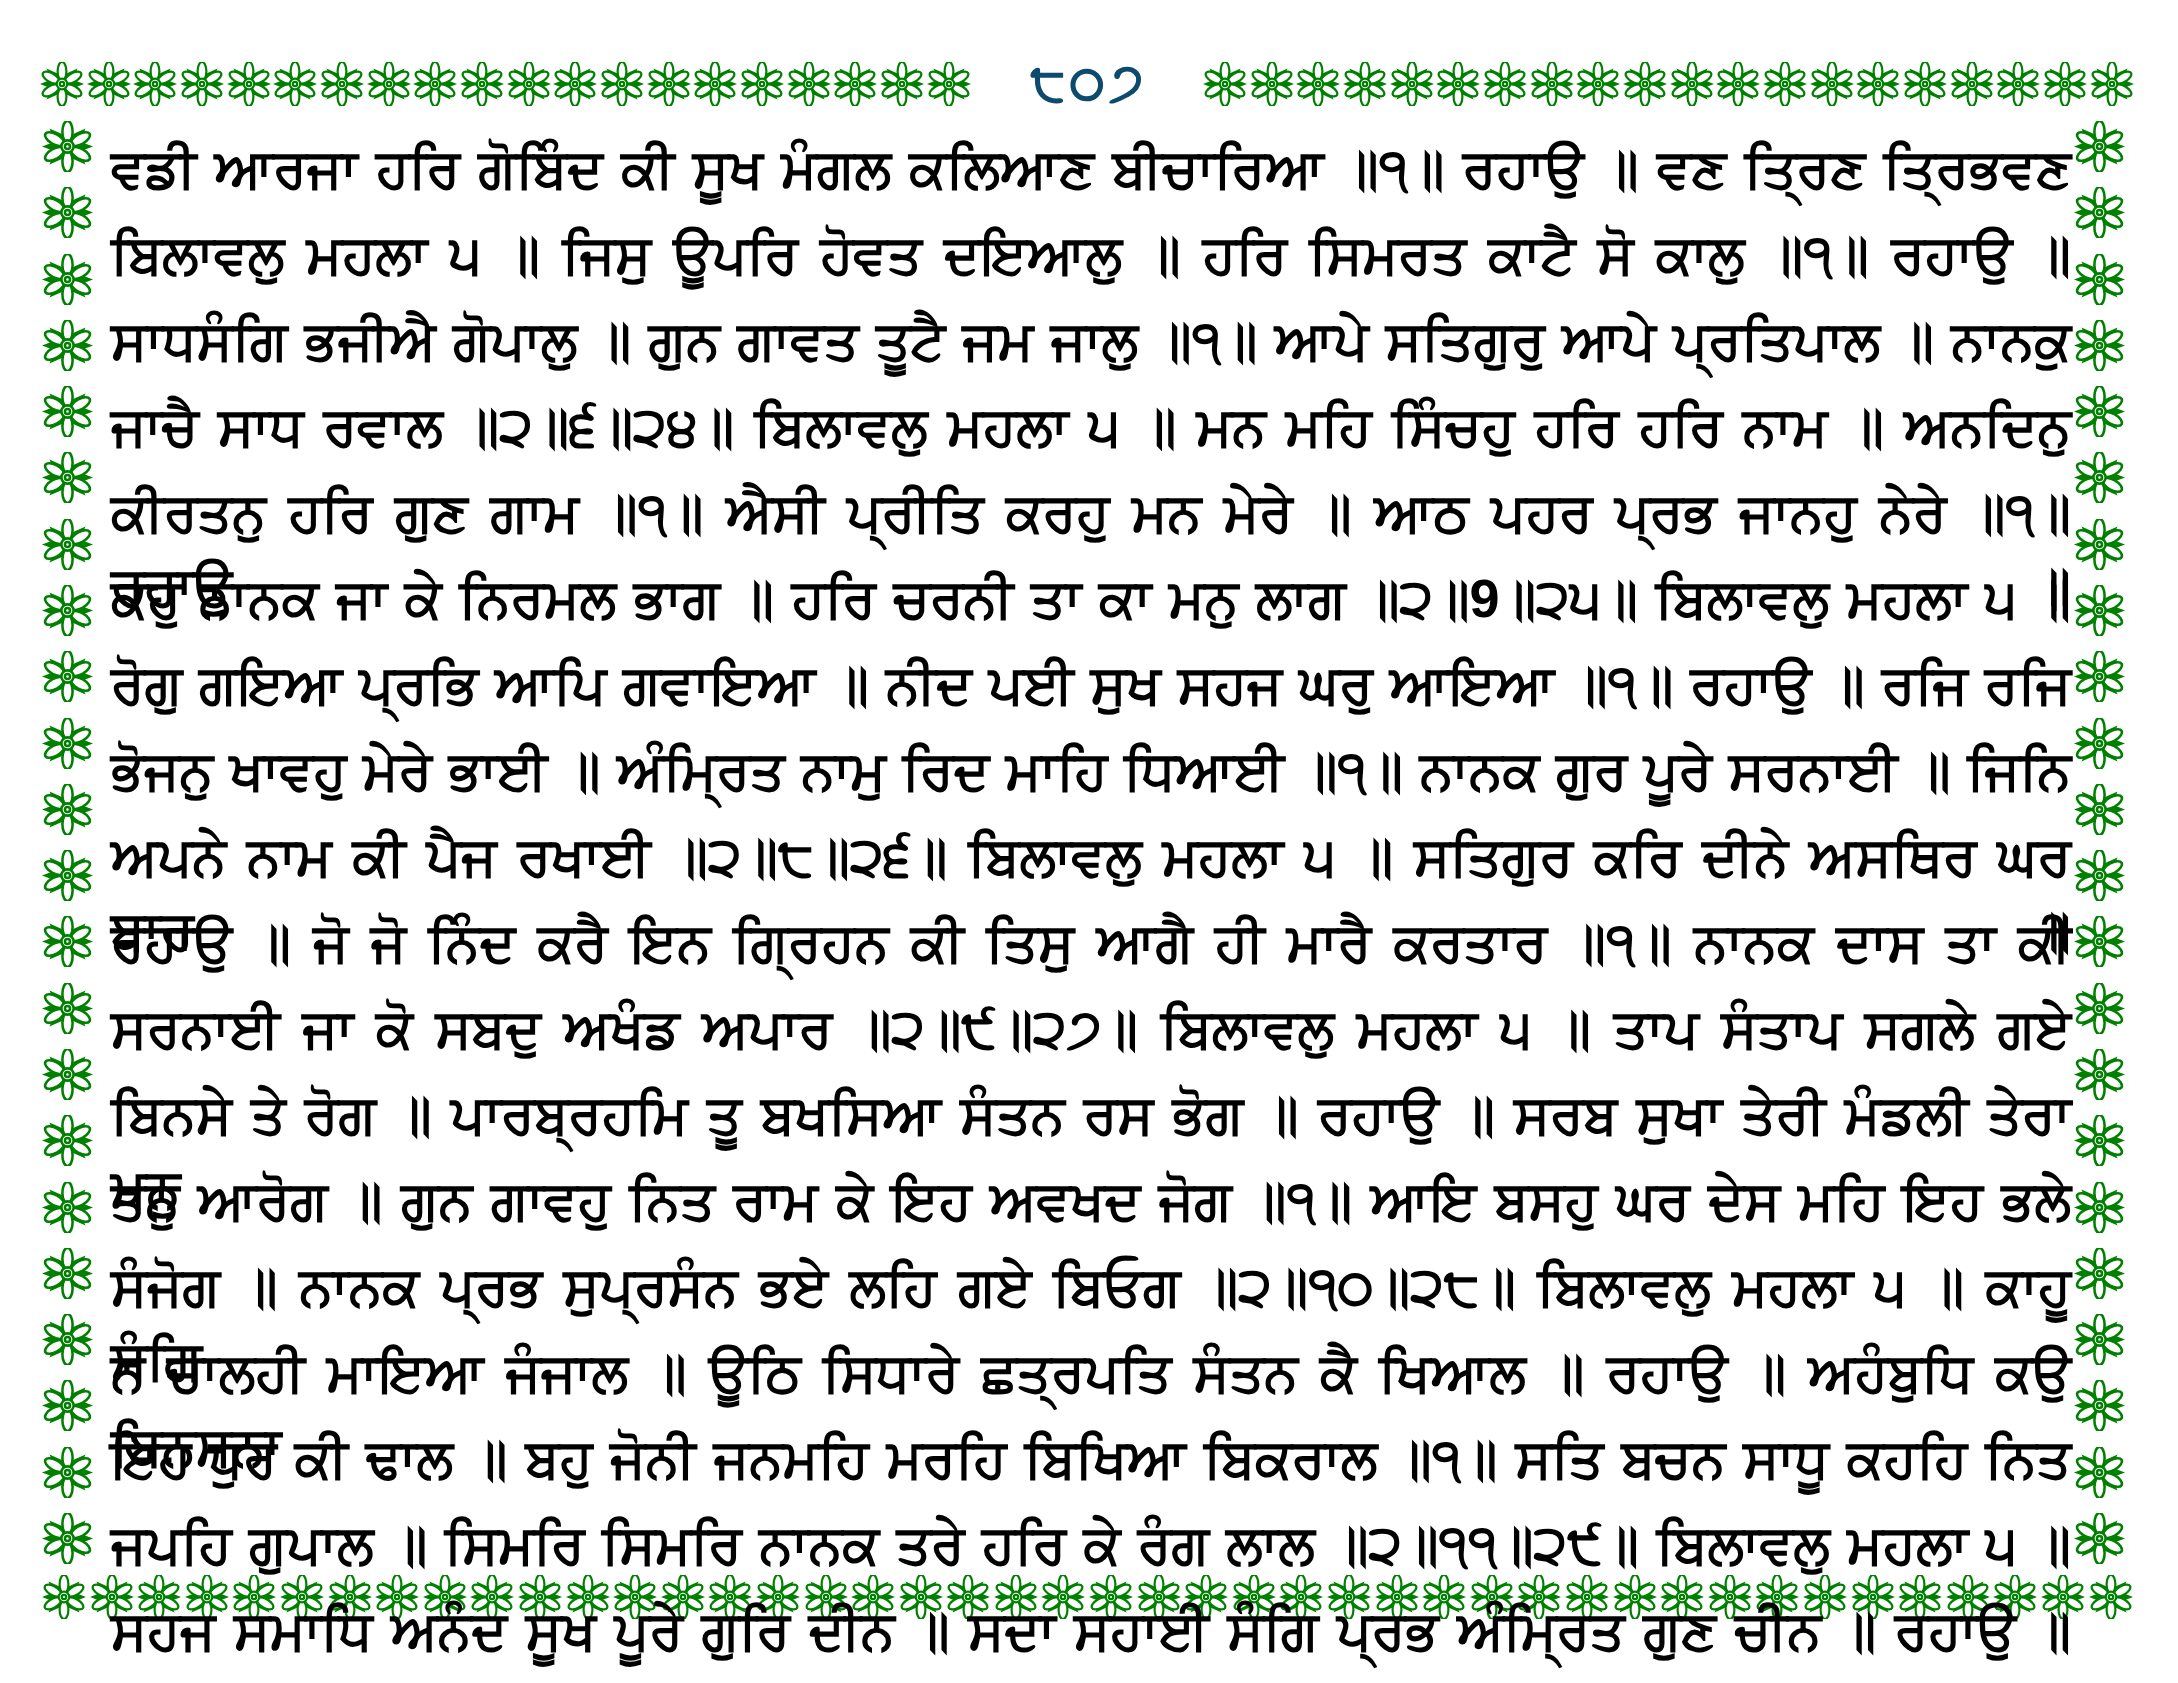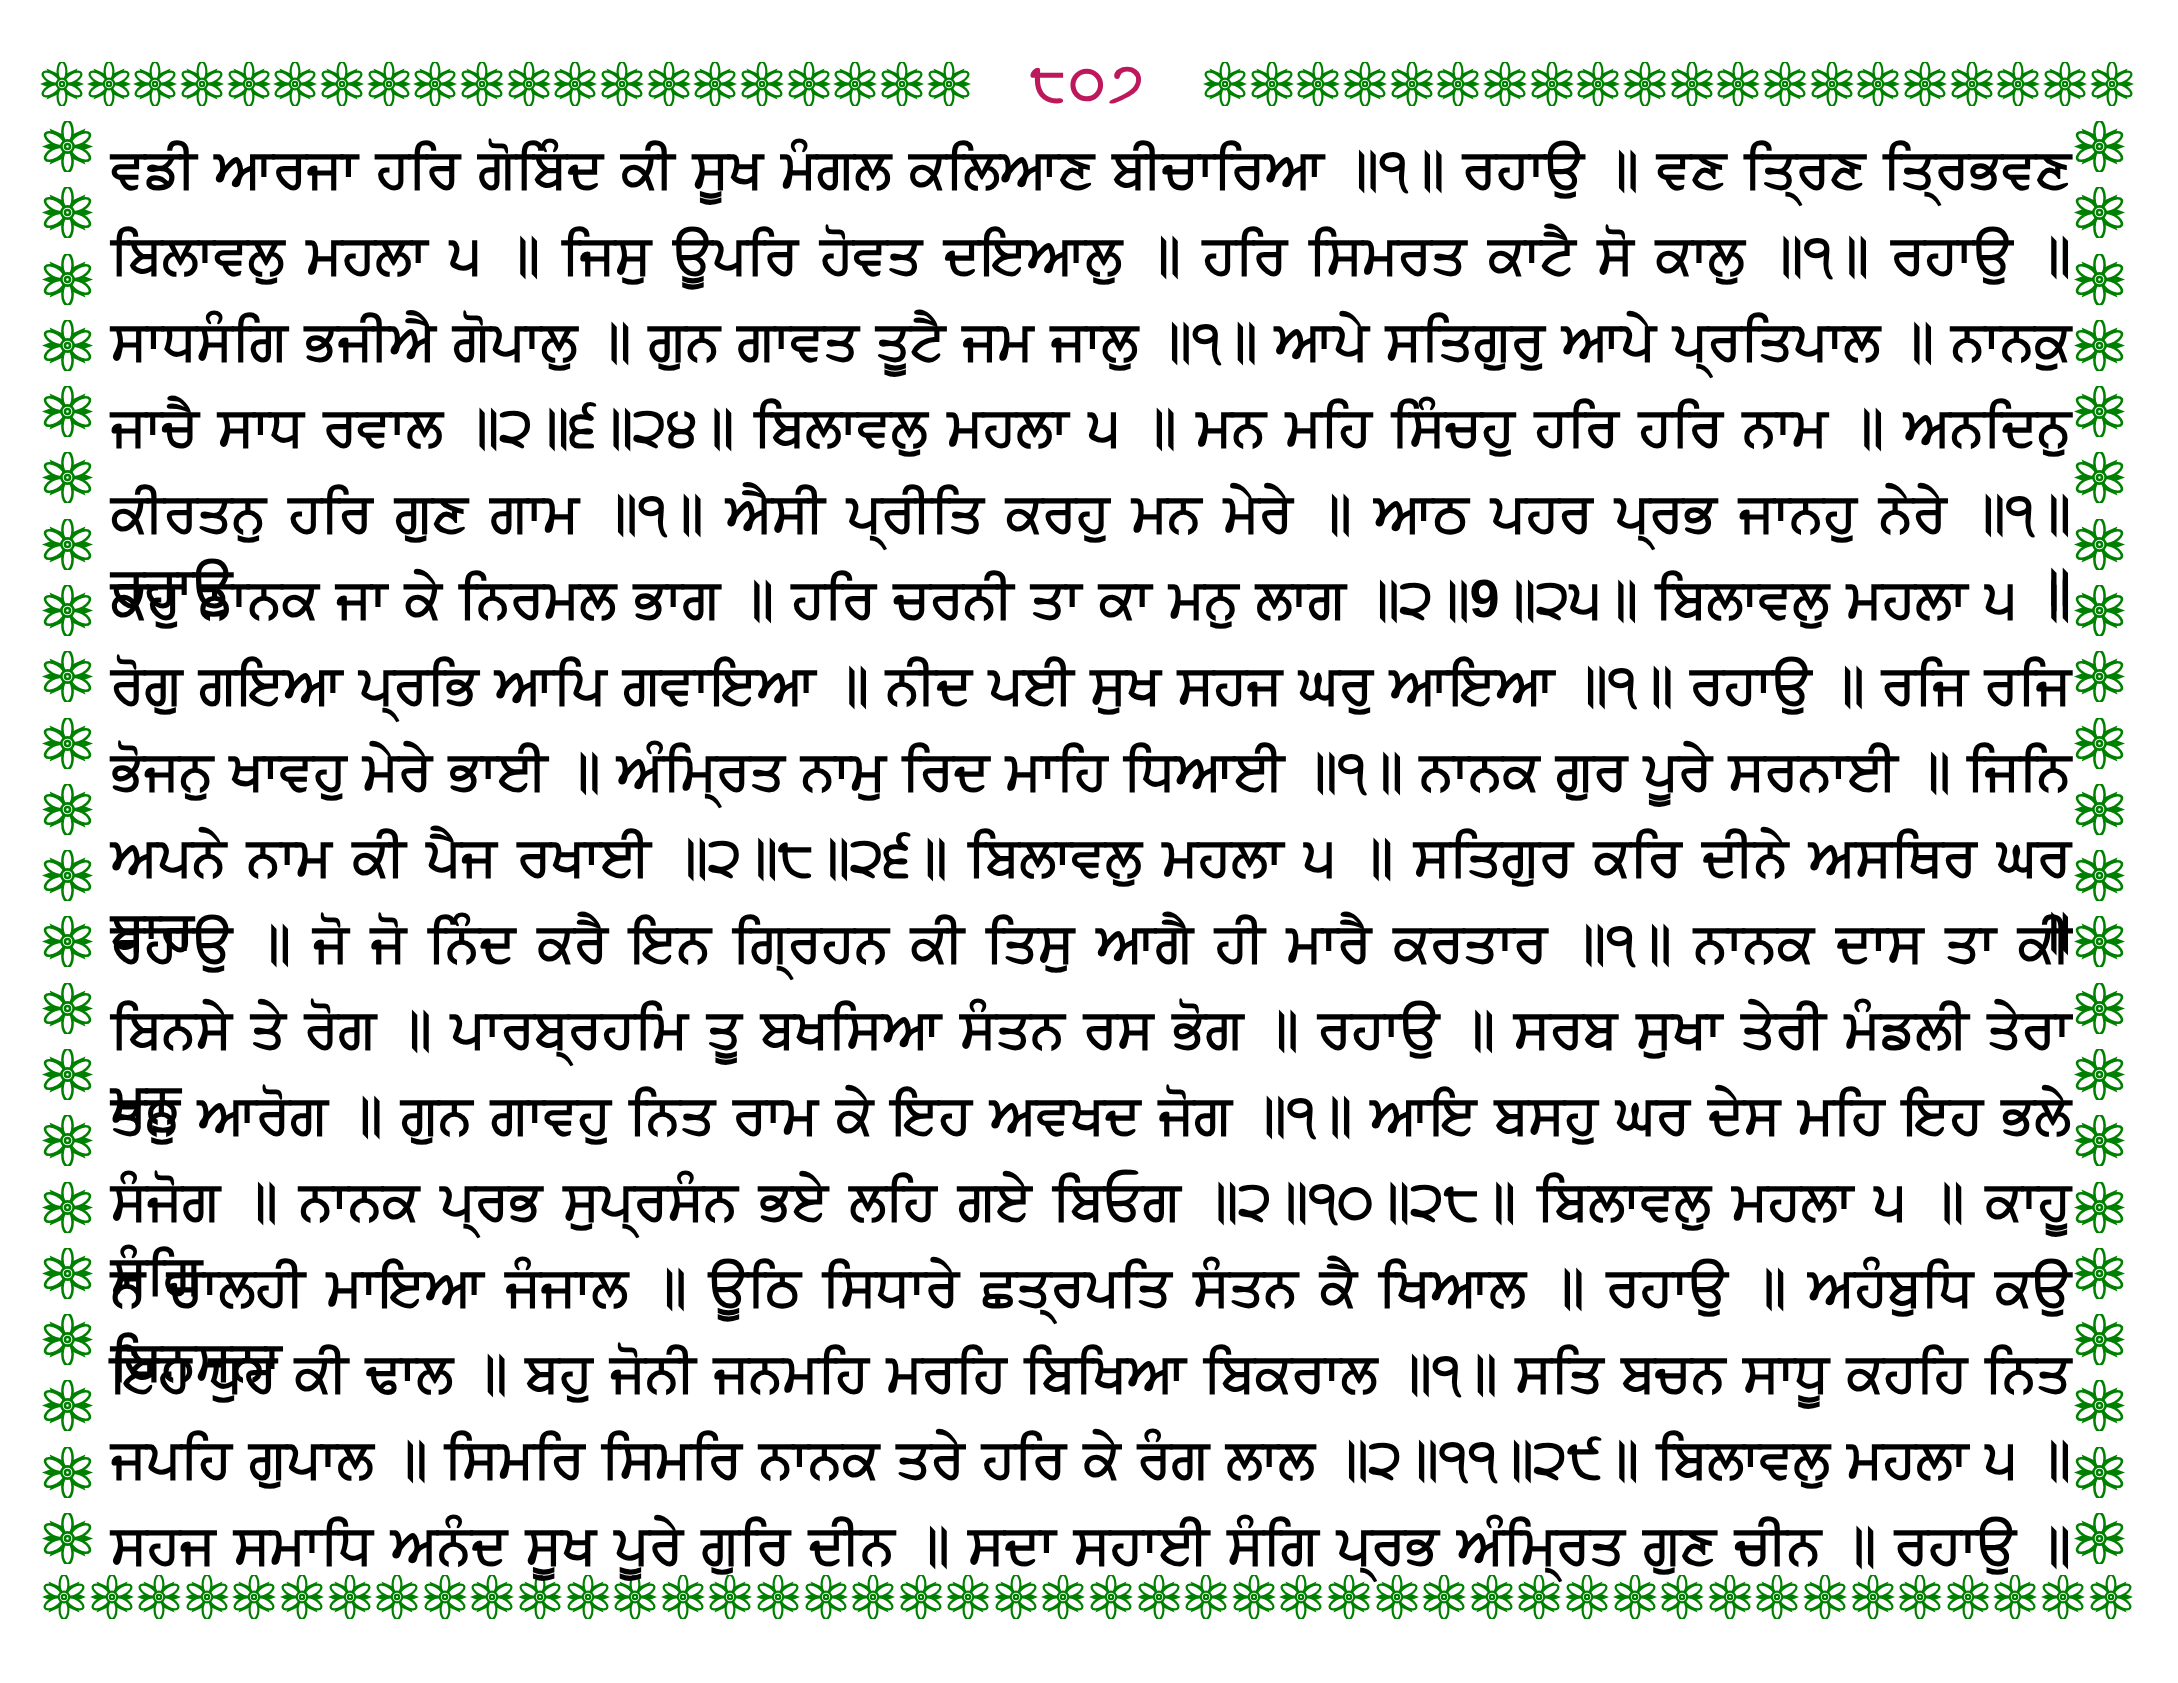--- a/index.html
+++ b/index.html
@@ -16,21 +16,21 @@
   .flower-row svg{width:44px;height:44px;flex:0 0 auto;}
   .flower-col svg{width:51px;height:51px;flex:0 0 auto;}
   .border-top-left{left:40px;top:59px;width:931px;height:50px;}
   .border-top-right{left:1203px;top:59px;width:931px;height:50px;}
   .border-bottom{left:42px;top:1572px;width:2091px;height:50px;}
   .border-left{left:40px;top:121px;width:55px;height:1443px;}
   .border-right{right:51px;top:121px;width:55px;height:1443px;}
   
   .page-number{
     position:absolute;left:50%;top:51px;transform:translateX(-50%);
-    font-size:53px;font-weight:bold;color:#be185d;letter-spacing:4px;
+    font-size:53px;font-weight:bold;color:#0c4a6e;letter-spacing:4px;
   }
   
   .text-block{
     position:absolute;left:111px;right:107px;top:119px;
     color:#000;
   }
   .tline{
     height:74px;line-height:74px;
     font-size:54px;font-weight:bold;
     text-align:justify;
@@ -1728,20 +1728,21 @@
       <div class="tline">ਵਡੀ ਆਰਜਾ ਹਰਿ ਗੋਬਿੰਦ ਕੀ ਸੂਖ ਮੰਗਲ ਕਲਿਆਣ ਬੀਚਾਰਿਆ ॥੧॥ ਰਹਾਉ ॥ ਵਣ ਤ੍ਰਿਣ ਤ੍ਰਿਭਵਣ</div>
       <div class="tline">ਬਿਲਾਵਲੁ ਮਹਲਾ ੫ ॥ ਜਿਸੁ ਊਪਰਿ ਹੋਵਤ ਦਇਆਲੁ ॥ ਹਰਿ ਸਿਮਰਤ ਕਾਟੈ ਸੋ ਕਾਲੁ ॥੧॥ ਰਹਾਉ ॥</div>
       <div class="tline">ਸਾਧਸੰਗਿ ਭਜੀਐ ਗੋਪਾਲੁ ॥ ਗੁਨ ਗਾਵਤ ਤੂਟੈ ਜਮ ਜਾਲੁ ॥੧॥ ਆਪੇ ਸਤਿਗੁਰੁ ਆਪੇ ਪ੍ਰਤਿਪਾਲ ॥ ਨਾਨਕੁ</div>
       <div class="tline">ਜਾਚੈ ਸਾਧ ਰਵਾਲ ॥੨॥੬॥੨੪॥ ਬਿਲਾਵਲੁ ਮਹਲਾ ੫ ॥ ਮਨ ਮਹਿ ਸਿੰਚਹੁ ਹਰਿ ਹਰਿ ਨਾਮ ॥ ਅਨਦਿਨੁ</div>
       <div class="tline">ਕੀਰਤਨੁ ਹਰਿ ਗੁਣ ਗਾਮ ॥੧॥ ਐਸੀ ਪ੍ਰੀਤਿ ਕਰਹੁ ਮਨ ਮੇਰੇ ॥ ਆਠ ਪਹਰ ਪ੍ਰਭ ਜਾਨਹੁ ਨੇਰੇ ॥੧॥ ਰਹਾਉ ॥</div>
       <div class="tline">ਕਹੁ ਨਾਨਕ ਜਾ ਕੇ ਨਿਰਮਲ ਭਾਗ ॥ ਹਰਿ ਚਰਨੀ ਤਾ ਕਾ ਮਨੁ ਲਾਗ ॥੨॥9॥੨੫॥ ਬਿਲਾਵਲੁ ਮਹਲਾ ੫ ॥</div>
       <div class="tline">ਰੋਗੁ ਗਇਆ ਪ੍ਰਭਿ ਆਪਿ ਗਵਾਇਆ ॥ ਨੀਦ ਪਈ ਸੁਖ ਸਹਜ ਘਰੁ ਆਇਆ ॥੧॥ ਰਹਾਉ ॥ ਰਜਿ ਰਜਿ</div>
       <div class="tline">ਭੋਜਨੁ ਖਾਵਹੁ ਮੇਰੇ ਭਾਈ ॥ ਅੰਮ੍ਰਿਤ ਨਾਮੁ ਰਿਦ ਮਾਹਿ ਧਿਆਈ ॥੧॥ ਨਾਨਕ ਗੁਰ ਪੂਰੇ ਸਰਨਾਈ ॥ ਜਿਨਿ</div>
       <div class="tline">ਅਪਨੇ ਨਾਮ ਕੀ ਪੈਜ ਰਖਾਈ ॥੨॥੮॥੨੬॥ ਬਿਲਾਵਲੁ ਮਹਲਾ ੫ ॥ ਸਤਿਗੁਰ ਕਰਿ ਦੀਨੇ ਅਸਥਿਰ ਘਰ ਬਾਰ ॥</div>
       <div class="tline">ਰਹਾਉ ॥ ਜੋ ਜੋ ਨਿੰਦ ਕਰੈ ਇਨ ਗ੍ਰਿਹਨ ਕੀ ਤਿਸੁ ਆਗੈ ਹੀ ਮਾਰੈ ਕਰਤਾਰ ॥੧॥ ਨਾਨਕ ਦਾਸ ਤਾ ਕੀ</div>
+      <div class="tline">ਸਰਨਾਈ ਜਾ ਕੋ ਸਬਦੁ ਅਖੰਡ ਅਪਾਰ ॥੨॥੯॥੨੭॥ ਬਿਲਾਵਲੁ ਮਹਲਾ ੫ ॥ ਤਾਪ ਸੰਤਾਪ ਸਗਲੇ ਗਏ</div>
       <div class="tline">ਬਿਨਸੇ ਤੇ ਰੋਗ ॥ ਪਾਰਬ੍ਰਹਮਿ ਤੂ ਬਖਸਿਆ ਸੰਤਨ ਰਸ ਭੋਗ ॥ ਰਹਾਉ ॥ ਸਰਬ ਸੁਖਾ ਤੇਰੀ ਮੰਡਲੀ ਤੇਰਾ ਮਨੁ</div>
       <div class="tline">ਤਨੁ ਆਰੋਗ ॥ ਗੁਨ ਗਾਵਹੁ ਨਿਤ ਰਾਮ ਕੇ ਇਹ ਅਵਖਦ ਜੋਗ ॥੧॥ ਆਇ ਬਸਹੁ ਘਰ ਦੇਸ ਮਹਿ ਇਹ ਭਲੇ</div>
       <div class="tline">ਸੰਜੋਗ ॥ ਨਾਨਕ ਪ੍ਰਭ ਸੁਪ੍ਰਸੰਨ ਭਏ ਲਹਿ ਗਏ ਬਿਓਗ ॥੨॥੧੦॥੨੮॥ ਬਿਲਾਵਲੁ ਮਹਲਾ ੫ ॥ ਕਾਹੂ ਸੰਗਿ</div>
       <div class="tline">ਨ ਚਾਲਹੀ ਮਾਇਆ ਜੰਜਾਲ ॥ ਊਠਿ ਸਿਧਾਰੇ ਛਤ੍ਰਪਤਿ ਸੰਤਨ ਕੈ ਖਿਆਲ ॥ ਰਹਾਉ ॥ ਅਹੰਬੁਧਿ ਕਉ ਬਿਨਸਨਾ</div>
       <div class="tline">ਇਹ ਧੁਰ ਕੀ ਢਾਲ ॥ ਬਹੁ ਜੋਨੀ ਜਨਮਹਿ ਮਰਹਿ ਬਿਖਿਆ ਬਿਕਰਾਲ ॥੧॥ ਸਤਿ ਬਚਨ ਸਾਧੂ ਕਹਹਿ ਨਿਤ</div>
       <div class="tline">ਜਪਹਿ ਗੁਪਾਲ ॥ ਸਿਮਰਿ ਸਿਮਰਿ ਨਾਨਕ ਤਰੇ ਹਰਿ ਕੇ ਰੰਗ ਲਾਲ ॥੨॥੧੧॥੨੯॥ ਬਿਲਾਵਲੁ ਮਹਲਾ ੫ ॥</div>
       <div class="tline">ਸਹਜ ਸਮਾਧਿ ਅਨੰਦ ਸੂਖ ਪੂਰੇ ਗੁਰਿ ਦੀਨ ॥ ਸਦਾ ਸਹਾਈ ਸੰਗਿ ਪ੍ਰਭ ਅੰਮ੍ਰਿਤ ਗੁਣ ਚੀਨ ॥ ਰਹਾਉ ॥</div>
     </div>
 
 </div>

